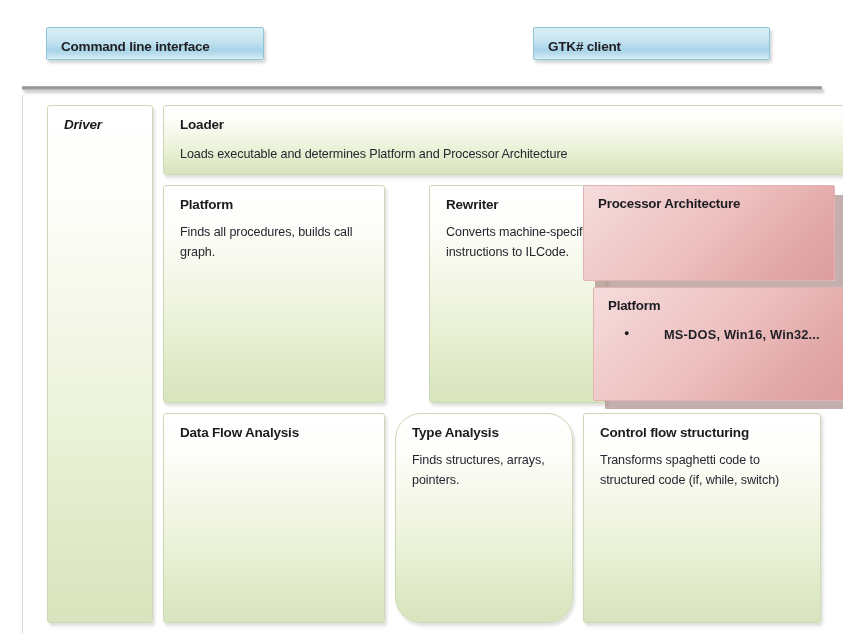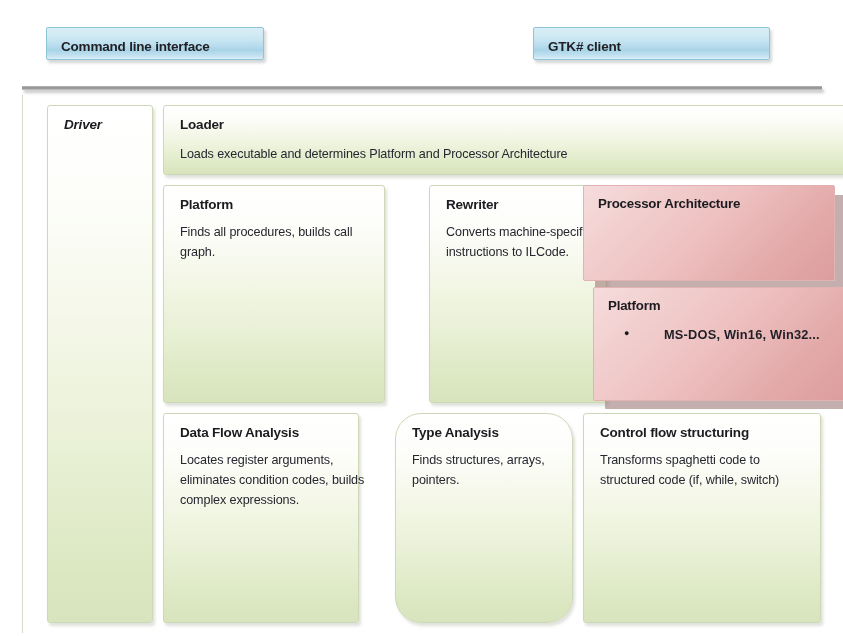--- a/index.html
+++ b/index.html
@@ -140,21 +140,21 @@
   }
 
   
   #scanner-box  { left: 140px; top: 90px;  width: 222px; height: 218px; }
   #rewriter-box { left: 372px; top: 90px;  width: 178px; height: 218px; margin-left: 34px; }
 
   #scanner-box .box-body  { top: 36px; width: 192px; }
   #rewriter-box .box-body { top: 36px; width: 152px; }
 
   
-  #dfa-box  { left: 140px; top: 318px; width: 196px; height: 210px; }
+  #dfa-box  { left: 140px; top: 318px; width: 222px; height: 210px; }
   #type-box { left: 372px; top: 318px; width: 178px; height: 210px; border-radius: 26px; }
   #cfs-box  { left: 560px; top: 318px; width: 238px; height: 210px; padding-left: 32px; }
 
   #dfa-box .box-body  { top: 36px; width: 196px; }
   #type-box .box-body { top: 36px; width: 152px; }
   #cfs-box .box-body  { top: 36px; width: 212px; }
 
   
   .pink-box {
     position: absolute;
@@ -265,21 +265,20 @@
 
     <div class="pink-box" id="platform-box">
       <span class="pink-title">Platform</span>
       <ul class="bullet-list">
         <li class="bullet-item">MS-DOS, Win16, Win32...</li>
       </ul>
     </div>
 
     <div class="green-box" id="dfa-box">
       <span class="box-title">Data Flow Analysis</span>
-      <span class="box-body">Locates register arguments, eliminates condition codes, builds complex expressions.</span>
     </div>
 
     <div class="green-box" id="type-box">
       <span class="box-title">Type Analysis</span>
       <span class="box-body">Finds structures, arrays, pointers.</span>
     </div>
 
     <div class="green-box" id="cfs-box">
       <span class="box-title">Control flow structuring</span>
       <span class="box-body">Transforms spaghetti code to structured code (if, while, switch)</span>

